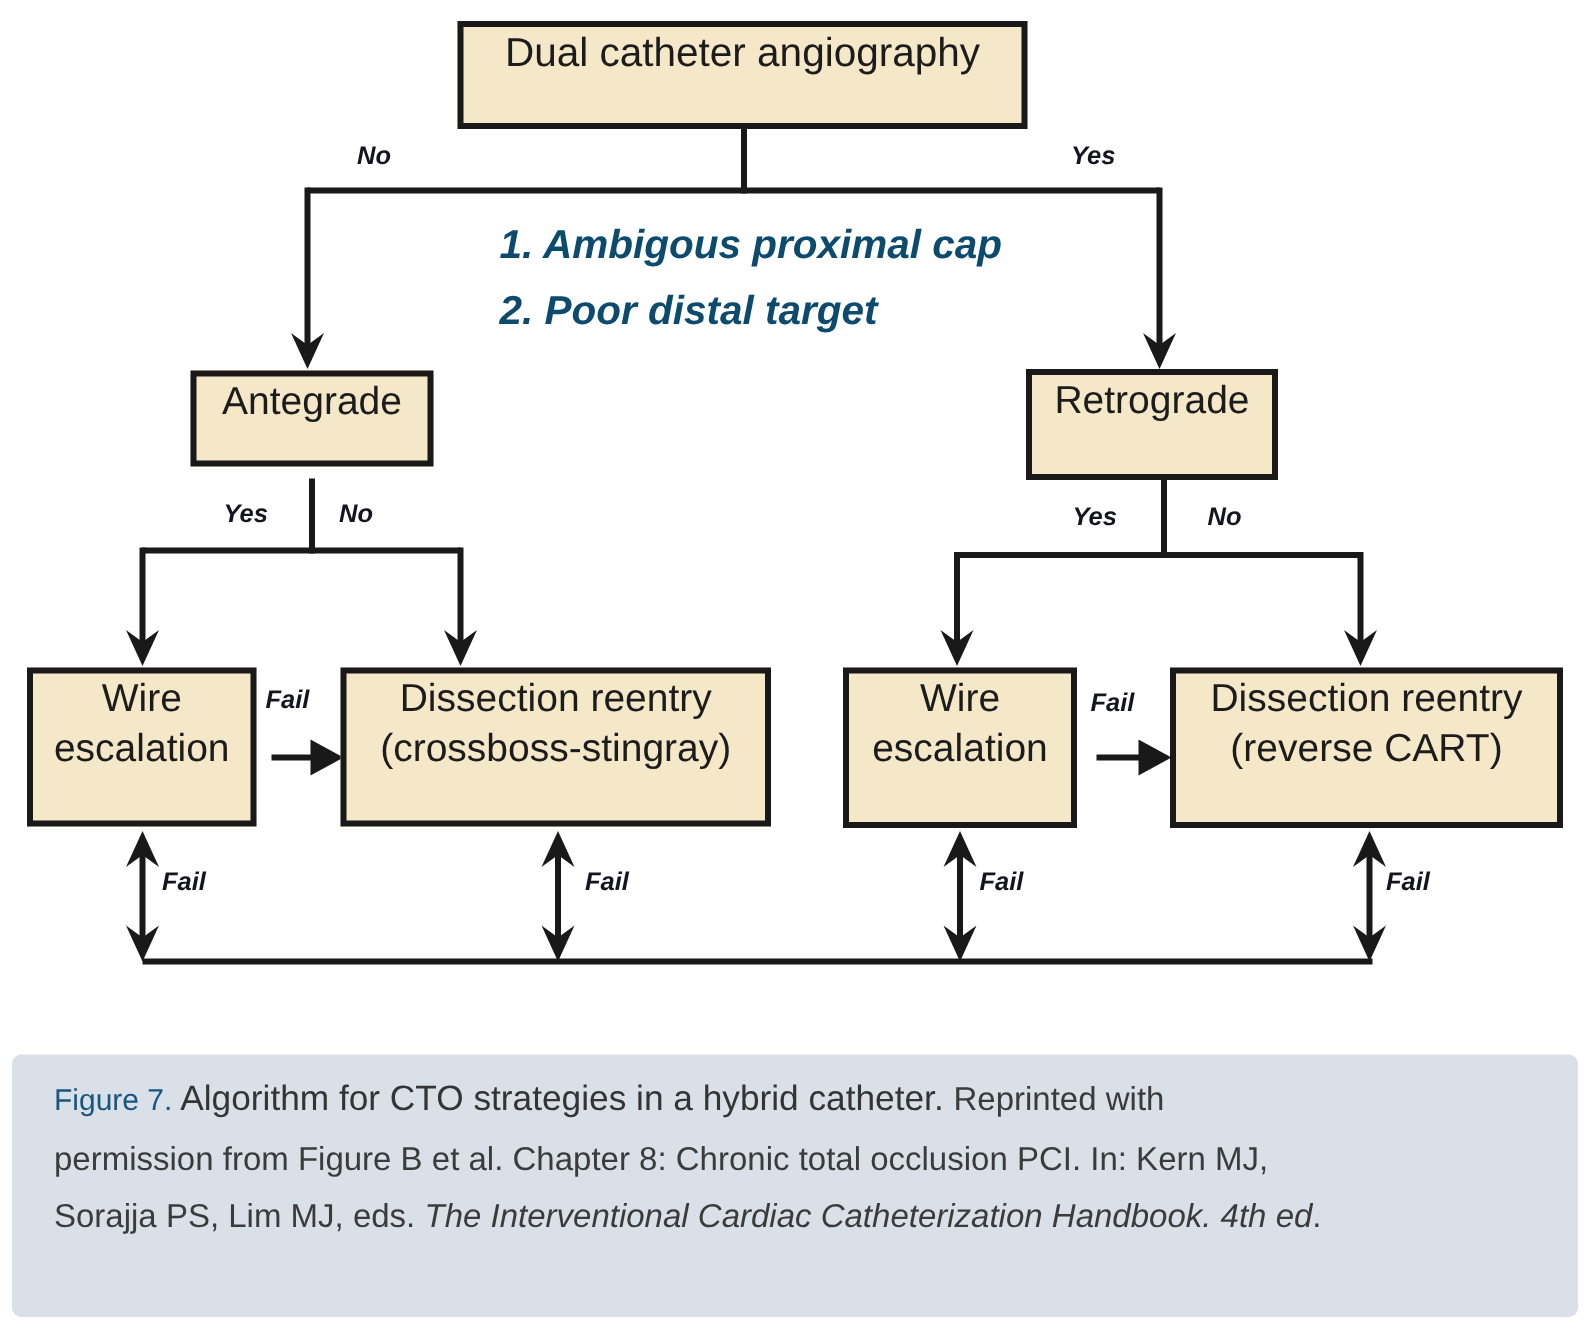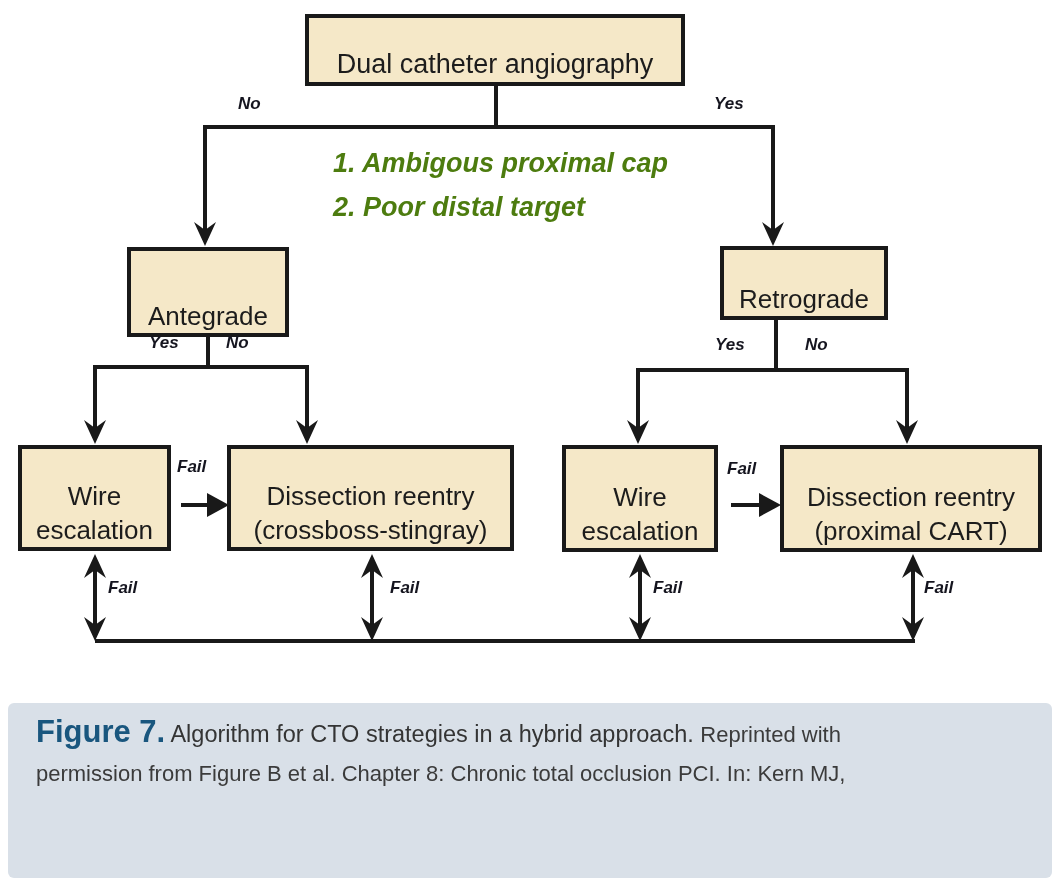--- a/index.html
+++ b/index.html
@@ -6,27 +6,27 @@
   #stage {
     position:relative; width:1062px; height:888px;
     background:#ffffff; overflow:hidden;
     font-family:"Liberation Sans", sans-serif;
   }
   #connectors { position:absolute; left:0; top:0; width:1062px; height:888px; }
 
   .node {
     position:absolute; box-sizing:border-box;
     background:#f5e8c8; border:4px solid #191919;
-    display:flex; flex-direction:column; align-items:center; justify-content:flex-end;
+    display:flex; flex-direction:column; align-items:center; justify-content:flex-start;
     text-align:center; color:#1c1c1c; font-size:26px; line-height:1.28;
     z-index:2;
   }
   #node-dual { left:305px; top:14px; width:380px; height:72px; font-size:27px; }
-  #node-antegrade  { left:127px; top:247px; width:162px; height:90px; }
-  #node-retrograde { left:720px; top:246px; width:168px; height:74px; }
+  #node-antegrade  { left:127px; top:247px; width:162px; height:64px; }
+  #node-retrograde { left:684px; top:246px; width:168px; height:74px; }
   #node-wire-left  { left:18px;  top:445px; width:153px; height:106px; }
   #node-diss-left  { left:227px; top:445px; width:287px; height:106px; }
   #node-wire-right { left:562px; top:445px; width:156px; height:107px; }
   #node-diss-right { left:780px; top:445px; width:262px; height:107px; }
 
   .edge-label {
     position:absolute; font-style:italic; font-weight:700;
     font-size:17px; color:#15151f; z-index:3; white-space:nowrap;
   }
   #lbl-root-no   { left:238px; top:94px; }
@@ -37,37 +37,37 @@
   #lbl-retro-no  { left:805px; top:335px; }
   #lbl-fail-mid-left  { left:177px; top:457px; }
   #lbl-fail-mid-right { left:727px; top:459px; }
   #lbl-fail-b1 { left:108px; top:578px; }
   #lbl-fail-b2 { left:390px; top:578px; }
   #lbl-fail-b3 { left:653px; top:578px; }
   #lbl-fail-b4 { left:924px; top:578px; }
 
   .criterion {
     position:absolute; left:333px; font-style:italic; font-weight:700;
-    font-size:27px; color:#4d7c0f; white-space:nowrap; z-index:3;
+    font-size:27px; color:#0c4a6e; white-space:nowrap; z-index:3;
   }
   #crit-1 { top:148px; }
   #crit-2 { top:192px; }
   #crit-3 { top:236px; }
   #crit-4 { top:328px; }
 
   #caption-panel {
     position:absolute; left:8px; top:703px; width:1044px; height:175px;
     background:#d9e0e8; border-radius:6px; z-index:2;
   }
   #caption-text {
     position:absolute; left:28px; top:10px; right:30px;
     color:#3b3b3b; font-size:21px;
   }
   .cap-line { line-height:38.6px; white-space:nowrap; }
-  .cap-fig   { color:#19567e; font-weight:700; font-size:31px; }
+  .cap-fig   { color:#19567e; font-weight:400; font-size:20px; }
   .cap-title { color:#343434; font-size:23.5px; }
   .cap-small { font-size:22px; color:#3b3b3b; }
   .cap-italic { font-style:italic; }
 </style>
 </head>
 <body>
 
 <div id="stage">
 
   <svg id="connectors" viewBox="0 0 1062 888" aria-hidden="true">
@@ -139,21 +139,21 @@
     <span>(crossboss-stingray)</span>
   </div>
 
   <div id="node-wire-right" class="node">
     <span>Wire</span>
     <span>escalation</span>
   </div>
 
   <div id="node-diss-right" class="node">
     <span>Dissection reentry</span>
-    <span>(proximal CART)</span>
+    <span>(reverse CART)</span>
   </div>
 
   <div id="lbl-root-no" class="edge-label">No</div>
   <div id="lbl-root-yes" class="edge-label">Yes</div>
   <div id="lbl-ante-yes" class="edge-label">Yes</div>
   <div id="lbl-ante-no" class="edge-label">No</div>
   <div id="lbl-retro-yes" class="edge-label">Yes</div>
   <div id="lbl-retro-no" class="edge-label">No</div>
   <div id="lbl-fail-mid-left" class="edge-label">Fail</div>
   <div id="lbl-fail-mid-right" class="edge-label">Fail</div>
@@ -161,19 +161,22 @@
   <div id="lbl-fail-b2" class="edge-label">Fail</div>
   <div id="lbl-fail-b3" class="edge-label">Fail</div>
   <div id="lbl-fail-b4" class="edge-label">Fail</div>
 
   <div id="crit-1" class="criterion">1. Ambigous proximal cap</div>
   <div id="crit-2" class="criterion">2. Poor distal target</div>
 
   <div id="caption-panel">
     <div id="caption-text">
       <div class="cap-line">
-        <span class="cap-fig">Figure 7.</span><span class="cap-title"> Algorithm for CTO strategies in a hybrid approach. </span><span class="cap-small">Reprinted with</span>
+        <span class="cap-fig">Figure 7.</span><span class="cap-title"> Algorithm for CTO strategies in a hybrid catheter. </span><span class="cap-small">Reprinted with</span>
       </div>
       <div class="cap-line cap-small">permission from Figure B et al. Chapter 8: Chronic total occlusion PCI. In: Kern MJ,</div>
+      <div class="cap-line cap-small">
+        <span>Sorajja PS, Lim MJ, eds. </span><span class="cap-italic">The Interventional Cardiac Catheterization Handbook. 4th ed</span><span>.</span>
+      </div>
     </div>
   </div>
 
 </div>
 
 </body></html>

